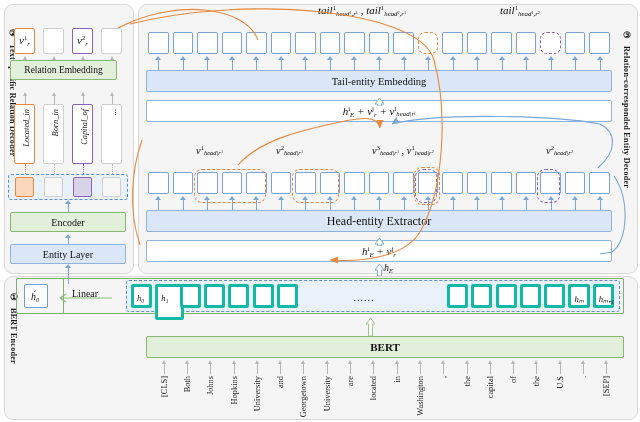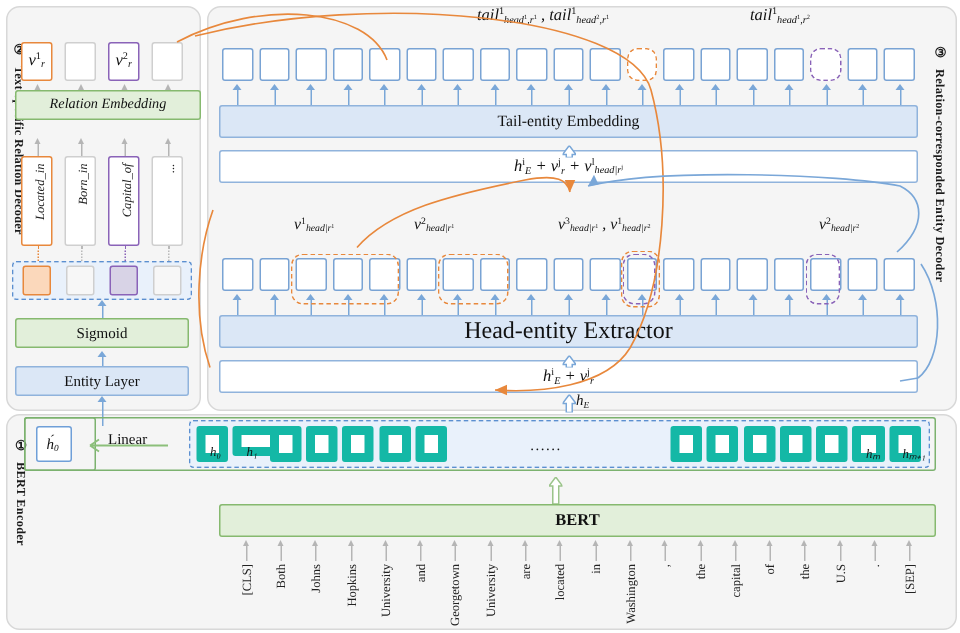--- a/index.html
+++ b/index.html
@@ -6,21 +6,21 @@
   body{width:640px;height:422px;font-family:"Liberation Serif",serif;position:relative;overflow:hidden;}
   #root{position:relative;width:640px;height:422px;}
 
   .panel{position:absolute;background:#f5f5f5;border:1px solid #d8d8d8;border-radius:9px;}
 
   .vlabel{position:absolute;writing-mode:vertical-rl;text-orientation:mixed;
           font-family:"Liberation Serif",serif;font-weight:bold;font-size:8.2px;color:#1a1a1a;
           letter-spacing:.2px;white-space:nowrap;}
 
   .cell{position:absolute;box-sizing:border-box;background:#fff;border:1px solid #79a3d4;border-radius:2px;}
-  .cellg{position:absolute;box-sizing:border-box;background:#fff;border:6px solid #14b8a6;border-radius:2px;}
+  .cellg{position:absolute;box-sizing:border-box;background:#fff;border:3px solid #14b8a6;border-radius:2px;}
 
   .hl-o{border:1.4px dashed #e8883c !important;border-radius:7px;}
   .hl-p{border:1.4px dashed #8a63b8 !important;border-radius:7px;}
 
   .ring{position:absolute;box-sizing:border-box;border-radius:8px;pointer-events:none;}
   .ring-o{border:1.5px dashed #e8883c;}
   .ring-p{border:1.5px dashed #8a63b8;}
 
   .bar{position:absolute;box-sizing:border-box;border-radius:2px;display:flex;align-items:center;justify-content:center;}
   .bar-blue{background:#dbe7f6;border:1px solid #90b3dc;}
@@ -196,21 +196,21 @@
       <div class="ring ring-o" style="left:194.05263157894737px;top:169px;width:71.57894736842107px;height:34px;"></div>
       <div class="ring ring-o" style="left:292.1578947368421px;top:169px;width:47.0526315789474px;height:34px;"></div>
       <div class="ring ring-p" style="left:414.7894736842105px;top:169px;width:22.5263157894737px;height:34px;"></div>
       <div class="ring ring-p" style="left:537.421052631579px;top:169px;width:22.526315789473642px;height:34px;"></div>
       <div class="ring ring-o" style="left:413.7894736842105px;top:167px;width:26.526315789473685px;height:38px;"></div>
       <div class="mth" style="left:196px;top:144px;font-size:10.5px;">v<sup>1</sup><sub>head|r<sup>1</sup></sub></div>
       <div class="mth" style="left:276px;top:144px;font-size:10.5px;">v<sup>2</sup><sub>head|r<sup>1</sup></sub></div>
       <div class="mth" style="left:372px;top:144px;font-size:10.5px;">v<sup>3</sup><sub>head|r<sup>1</sup></sub> , <i>v</i><sup>1</sup><sub>head|r<sup>2</sup></sub></div>
       <div class="mth" style="left:546px;top:144px;font-size:10.5px;">v<sup>2</sup><sub>head|r<sup>2</sup></sub></div>
       <div class="bar bar-blue" style="left:146px;top:210px;width:466px;height:22px;">
-        <span class="txt" style="font-size:16px">Head-entity Extractor</span>
+        <span class="txt" style="font-size:12px">Head-entity Extractor</span>
       </div>
       <div class="bar bar-white" style="left:146px;top:240px;width:466px;height:22px;">
         <span class="mth" style="position:static;font-size:11px">h<sup>i</sup><sub>E</sub> + v<sup>j</sup><sub>r</sub></span>
       </div>
       <div class="hollow" style="left:374.5px;top:232px;"><svg width="9" height="8" viewBox="0 0 9 8">
           <path d="M 4.5 0 L 9 6 L 6.4799999999999995 6 L 6.4799999999999995 8 L 2.5200000000000005 8 L 2.5200000000000005 6 L 0 6 Z" fill="#fff" stroke="#7aa7d8" stroke-width="1"></path>
         </svg></div>
       <div class="hollow" style="left:374.5px;top:262px;"><svg width="9" height="12" viewBox="0 0 9 12">
           <path d="M 4.5 0 L 9 6 L 6.4799999999999995 6 L 6.4799999999999995 12 L 2.5200000000000005 12 L 2.5200000000000005 6 L 0 6 Z" fill="#fff" stroke="#7aa7d8" stroke-width="1"></path>
         </svg></div>
@@ -224,21 +224,21 @@
       <div class="astem-gr" style="left:53.5px;top:60px;height:6px;"></div>
       <div class="ahead-gr" style="left:51.5px;top:56px;"></div>
       <div class="cell" style="left:72px;top:28px;width:21px;height:26px;border:1.4px solid #8a63b8;">
         <span class="mth" style="position:absolute;left:4px;top:5px;font-size:11px">v<sup>2</sup><sub>r</sub></span>
       </div>
       <div class="astem-gr" style="left:82.5px;top:60px;height:6px;"></div>
       <div class="ahead-gr" style="left:80.5px;top:56px;"></div>
       <div class="cell" style="left:101px;top:28px;width:21px;height:26px;border:1px solid #cfcfcf;"></div>
       <div class="astem-gr" style="left:111.5px;top:60px;height:6px;"></div>
       <div class="ahead-gr" style="left:109.5px;top:56px;"></div>
-      <div class="bar bar-green" style="left:10px;top:60px;width:124px;height:20px;font-style:italic;">
+      <div class="bar bar-green" style="left:10px;top:60px;width:107px;height:20px;">
         <span class="txt" style="font-size:9.5px">Relation Embedding</span>
       </div>
       <div class="astem-gr" style="left:24.5px;top:96px;height:8px;"></div>
       <div class="ahead-gr" style="left:22.5px;top:92px;"></div>
       <div class="astem-gr" style="left:53.5px;top:96px;height:8px;"></div>
       <div class="ahead-gr" style="left:51.5px;top:92px;"></div>
       <div class="astem-gr" style="left:82.5px;top:96px;height:8px;"></div>
       <div class="ahead-gr" style="left:80.5px;top:92px;"></div>
       <div class="astem-gr" style="left:111.5px;top:96px;height:8px;"></div>
       <div class="ahead-gr" style="left:109.5px;top:92px;"></div>
@@ -259,21 +259,21 @@
       <div class="dotline-p" style="left:82.5px;top:164px;height:10px;"></div>
       <div class="dotline" style="left:111.5px;top:164px;height:10px;"></div>
       <div class="dashrow" style="left:8px;top:174px;width:120px;height:26px;"></div>
       <div class="cell" style="left:15px;top:177px;width:19px;height:20px;border:1.4px solid #e8883c;background:#fbd8bb;"></div>
       <div class="cell" style="left:44px;top:177px;width:19px;height:20px;border:1px solid #cfcfcf;background:#f7f7f7;"></div>
       <div class="cell" style="left:73px;top:177px;width:19px;height:20px;border:1.4px solid #8a63b8;background:#d8d3e6;"></div>
       <div class="cell" style="left:102px;top:177px;width:19px;height:20px;border:1px solid #cfcfcf;background:#f7f7f7;"></div>
       <div class="astem" style="left:68px;top:204px;height:8px;"></div>
       <div class="ahead" style="left:65px;top:200px;"></div>
       <div class="bar bar-green" style="left:10px;top:212px;width:116px;height:20px;">
-        <span class="txt" style="font-size:10px">Sigmoid</span>
+        <span class="txt" style="font-size:10px">Encoder</span>
       </div>
       <div class="astem" style="left:68px;top:238px;height:6px;"></div>
       <div class="ahead" style="left:65px;top:234px;"></div>
       <div class="bar bar-lblue" style="left:10px;top:244px;width:116px;height:20px;">
         <span class="txt" style="font-size:10px">Entity Layer</span>
       </div>
       <div class="astem" style="left:68px;top:268px;height:16px;"></div>
       <div class="ahead" style="left:65px;top:264px;"></div>
       <div class="bar" style="left:16px;top:278px;width:48px;height:36px;background:transparent;border:1.4px solid #7cb26f;"></div>
       <div class="cell" style="left:24px;top:284px;width:24px;height:24px;border:1px solid #6f9fd8;">
@@ -281,21 +281,21 @@
       </div>
       <div class="bar" style="left:16px;top:278px;width:608px;height:36px;background:transparent;border:1.4px solid #7cb26f;"></div>
       <div class="txt" style="left:72px;top:288px;position:absolute;font-size:10px;">Linear</div>
       <div class="hollow" style="left:52px;top:290px;"><svg width="60" height="12" viewBox="0 0 60 12">
           <path d="M 60 6 L 8 6 M 8 6 L 14 2 M 8 6 L 14 10" stroke="#8cbf7a" stroke-width="1.2" fill="none"></path>
         </svg></div>
       <div class="dashrow" style="left:126px;top:280px;width:494px;height:32px;background:#e9f1fb;"></div>
       <div class="cellg" style="left:131px;top:284px;width:21.3px;height:24px;">
         <span class="mth" style="position:absolute;left:3px;top:6px;font-size:8.6px">h₀</span>
       </div>
-      <div class="cellg" style="left:155.3px;top:284px;width:21.3px;height:20px;padding-left:23px;">
+      <div class="cellg" style="left:155.3px;top:284px;width:21.3px;height:36px;padding-left:23px;">
         <span class="mth" style="position:absolute;left:3px;top:6px;font-size:8.6px">h₁</span>
       </div>
       <div class="cellg" style="left:179.6px;top:284px;width:21.3px;height:24px;"></div>
       <div class="cellg" style="left:203.9px;top:284px;width:21.3px;height:24px;"></div>
       <div class="cellg" style="left:228.2px;top:284px;width:21.3px;height:24px;"></div>
       <div class="cellg" style="left:252.5px;top:284px;width:21.3px;height:24px;"></div>
       <div class="cellg" style="left:276.8px;top:284px;width:21.3px;height:24px;"></div>
       <div class="cellg" style="left:446.90000000000003px;top:284px;width:21.3px;height:24px;"></div>
       <div class="cellg" style="left:471.2px;top:284px;width:21.3px;height:24px;"></div>
       <div class="cellg" style="left:495.5px;top:284px;width:21.3px;height:24px;"></div>

